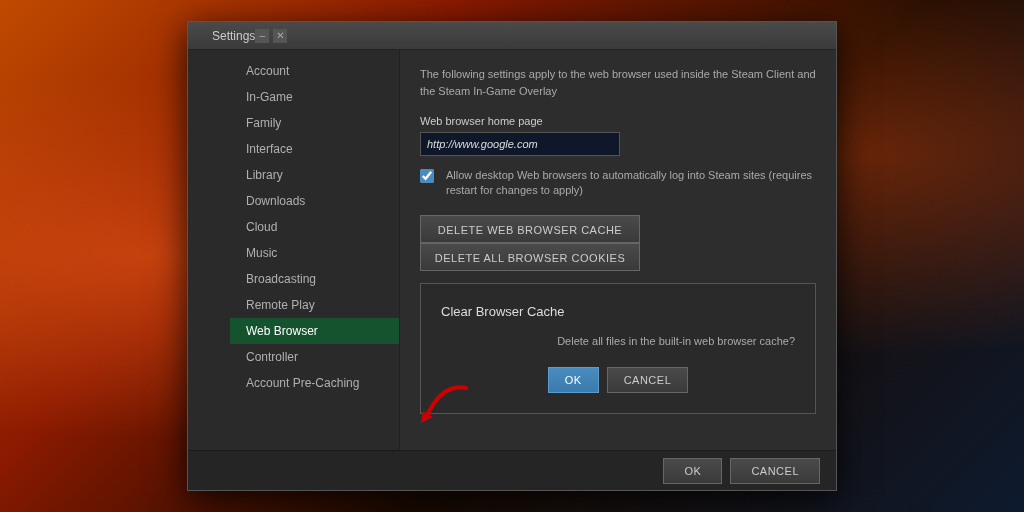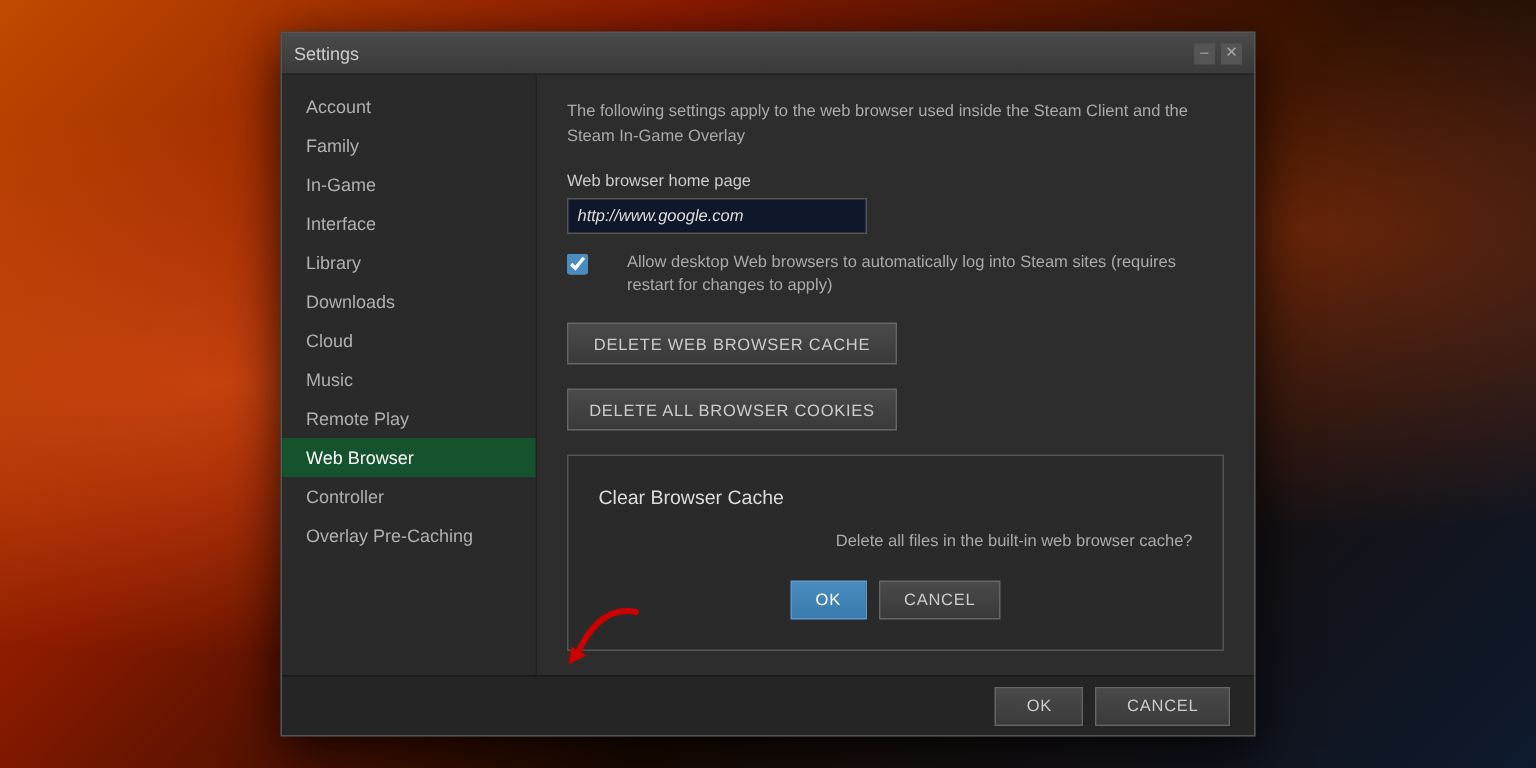--- a/index.html
+++ b/index.html
@@ -49,22 +49,21 @@
       display: flex;
       flex-direction: column;
     }
 
     
     .title-bar {
       background: linear-gradient(180deg, #4a4a4a 0%, #3a3a3a 100%);
       height: 28px;
       display: flex;
       align-items: center;
-      justify-content: space-between;
-      padding: 0 8px;
+      padding: 0 24px;
       flex-shrink: 0;
       border-bottom: 1px solid #222;
     }
     .title-bar-title {
       color: #ccc;
       font-size: 12px;
     }
     .title-bar-controls {
       display: flex;
       gap: 4px;
@@ -81,20 +80,21 @@
       align-items: center;
       justify-content: center;
       line-height: 1;
     }
 
     
     .content-area {
       display: flex;
       flex: 1;
       overflow: hidden;
+      padding-left: 42px;
     }
 
     
     .sidebar {
       width: 170px;
       background: #2a2a2a;
       border-right: 1px solid #222;
       padding: 8px 0;
       flex-shrink: 0;
     }
@@ -141,21 +141,21 @@
       padding: 0 6px;
       font-size: 11px;
       margin-bottom: 12px;
       outline: none;
       font-style: italic;
     }
 
     .checkbox-row {
       display: flex;
       align-items: flex-start;
-      gap: 26px;
+      gap: 12px;
       margin-bottom: 16px;
     }
     .checkbox-input {
       width: 14px;
       height: 14px;
       margin-top: 1px;
       flex-shrink: 0;
       cursor: pointer;
       accent-color: #4a8cbf;
     }
@@ -169,21 +169,21 @@
       display: block;
       width: 220px;
       height: 28px;
       background: linear-gradient(180deg, #4a4a4a 0%, #3a3a3a 100%);
       border: 1px solid #666;
       color: #ccc;
       font-size: 11px;
       text-transform: uppercase;
       letter-spacing: 0.5px;
       cursor: pointer;
-      margin-bottom: 16px;
+      margin-bottom: 0;
       text-align: center;
       line-height: 28px;
     }
 
     
     .inner-dialog {
       background: #2a2a2a;
       border: 1px solid #555;
       padding: 20px;
       margin-top: 12px;
@@ -274,31 +274,32 @@
         <button class="title-btn">–</button>
         <button class="title-btn close">✕</button>
       </div>
     </div>
 
     <div class="content-area">
 
       <div class="sidebar">
 
       <div class="sidebar-item">Account</div>
+          <div class="sidebar-item">In-Game</div>
           <div class="sidebar-item">Family</div>
-          <div class="sidebar-item">In-Game</div>
           <div class="sidebar-item">Interface</div>
           <div class="sidebar-item">Library</div>
           <div class="sidebar-item">Downloads</div>
           <div class="sidebar-item">Cloud</div>
           <div class="sidebar-item">Music</div>
+          <div class="sidebar-item">Broadcasting</div>
           <div class="sidebar-item">Remote Play</div>
           <div class="sidebar-item active">Web Browser</div>
           <div class="sidebar-item">Controller</div>
-          <div class="sidebar-item">Overlay Pre-Caching</div>
+          <div class="sidebar-item">Account Pre-Caching</div>
         </div>
 
       <div class="main-panel">
         <p class="description-text">The following settings apply to the web browser used inside the Steam Client and the Steam In-Game Overlay</p>
 
         <div class="field-label">Web browser home page</div>
         <input class="text-input" type="text" value="http://www.google.com" style="">
 
         <div class="checkbox-row">
           <input type="checkbox" class="checkbox-input" checked="" style="">

